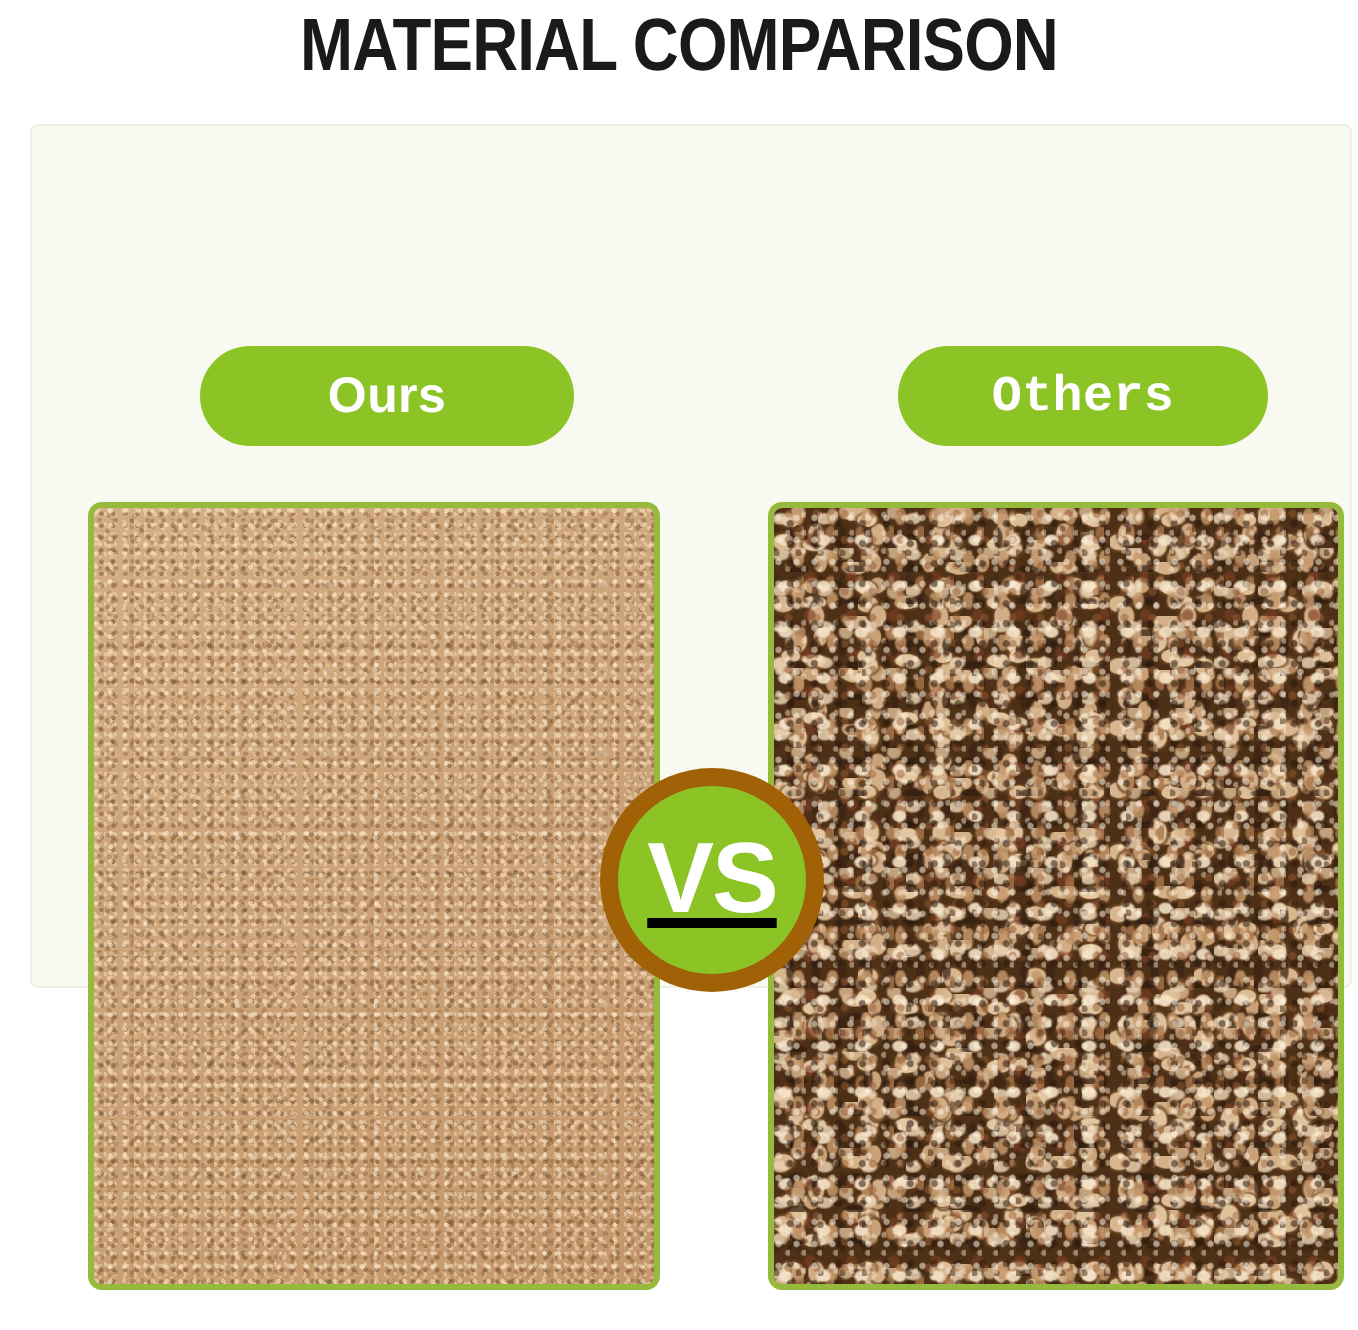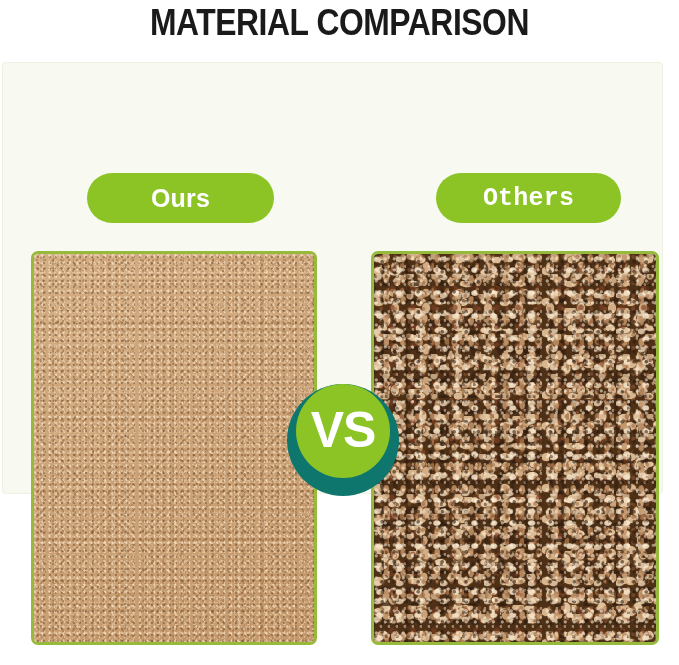--- a/index.html
+++ b/index.html
@@ -29,21 +29,21 @@
     letter-spacing: -0.5px;
     color: #1a1a1a;
     transform: scaleX(0.86);
     transform-origin: center top;
     white-space: nowrap;
   }
 
   
   .card {
     position: absolute;
-    left: 2px;
+    left: 15px;
     top: 62px;
     width: 661px;
     height: 432px;
     background: #f8f9f1;
     border: 1px solid #eef0e2;
     border-radius: 4px;
     box-sizing: border-box;
   }
 
   
@@ -153,24 +153,26 @@
   }
 
   
   .vs-badge {
     position: absolute;
     left: 284px;
     top: 321px;
     width: 112px;
     height: 112px;
     border-radius: 50%;
-    background: #0f766e;
-    display: flex;
+    background: #a16207;
+    display: flex;
+    align-items: center;
     justify-content: center;
     z-index: 5;
+    text-decoration: underline;
   }
   .vs-inner {
     width: 94px;
     height: 94px;
     border-radius: 50%;
     background: #8cc426;
     display: flex;
     align-items: center;
     justify-content: center;
   }

